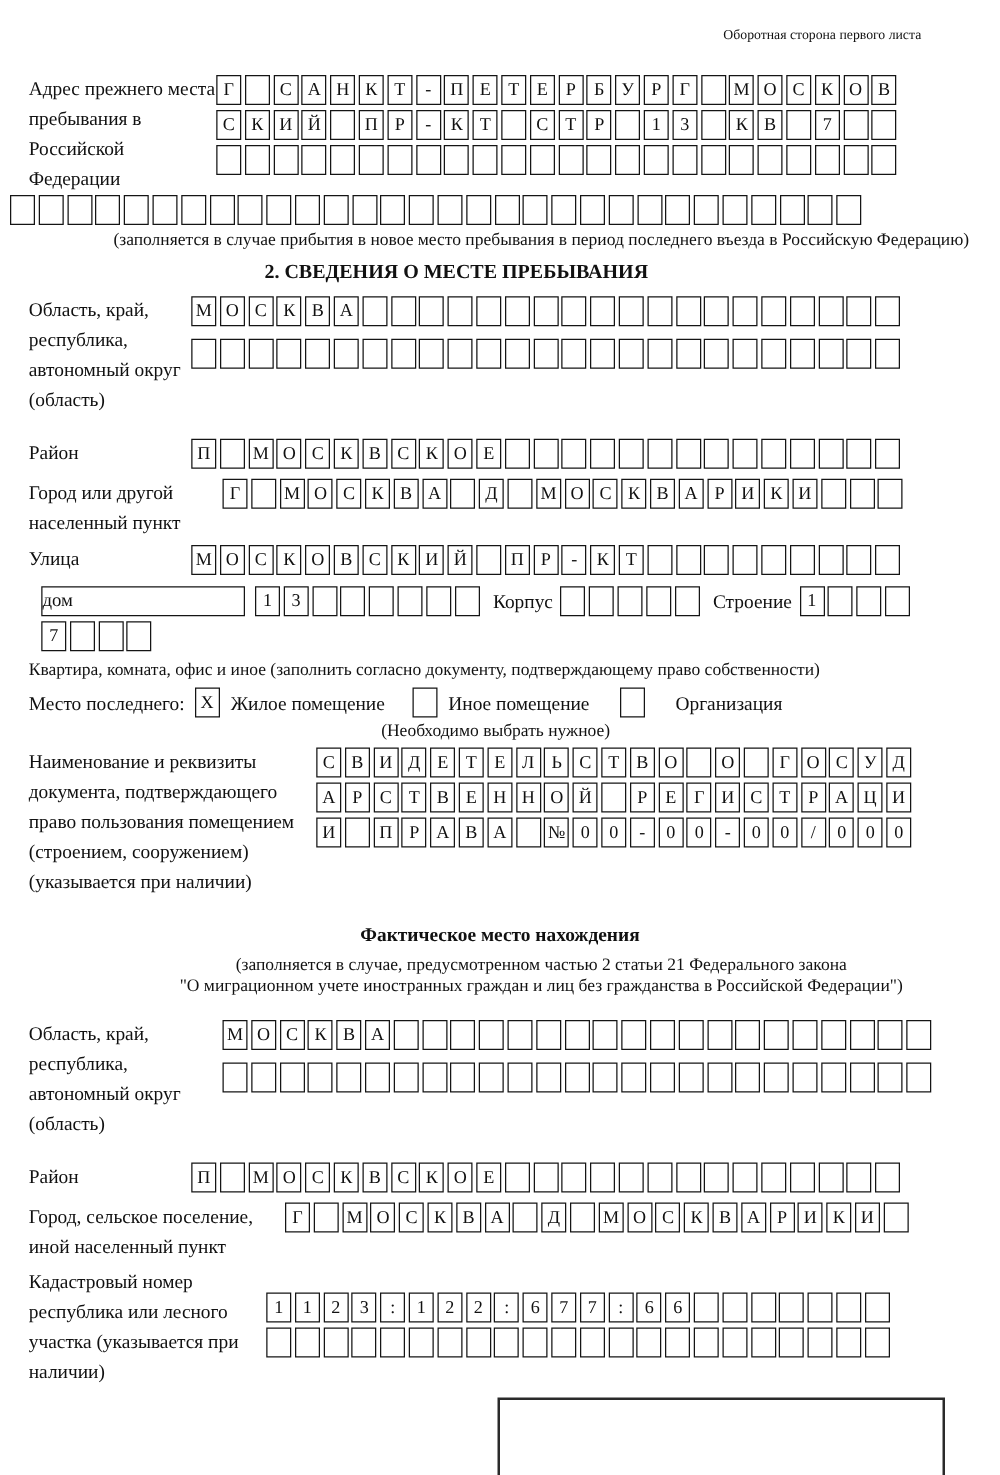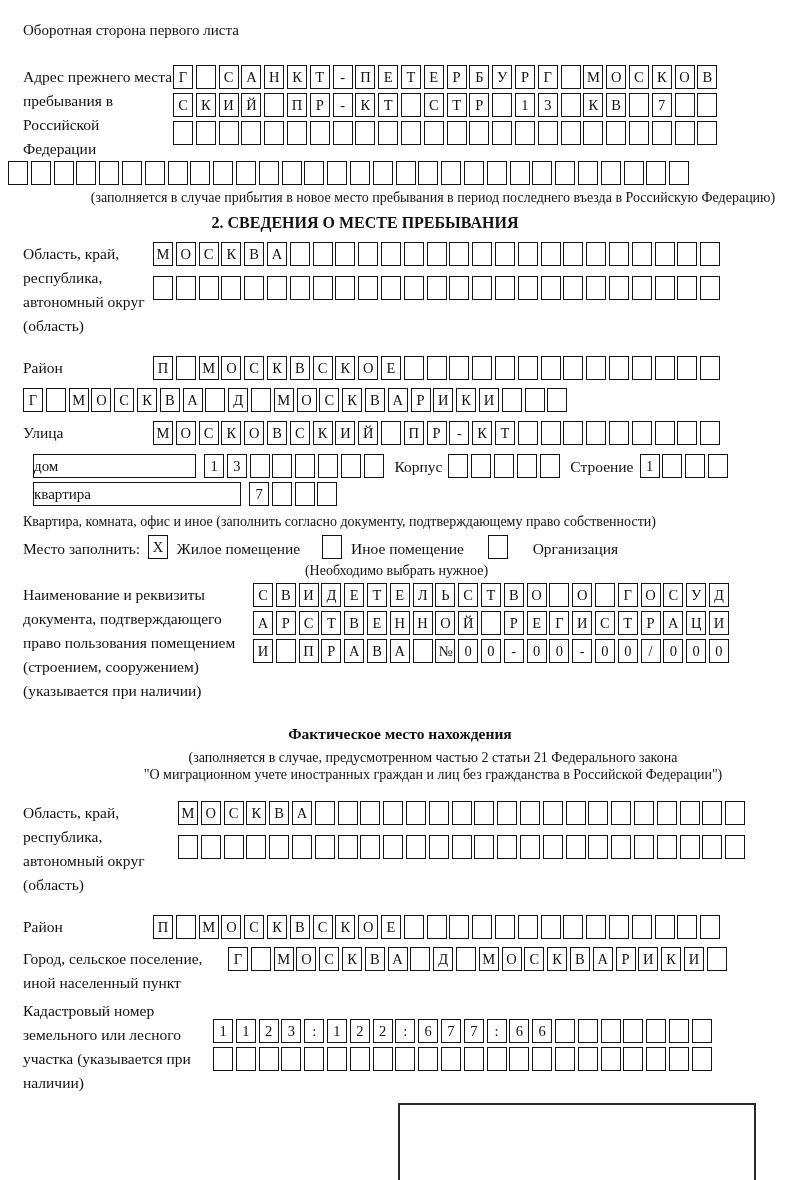--- a/index.html
+++ b/index.html
@@ -5,21 +5,21 @@
   html,body{margin:0;padding:0;background:#fff;}
   .page{
     position:relative;
     width:800px;height:1180px;
     box-sizing:border-box;
     padding:22px 0 0 23px;
     font-family:"Liberation Serif","DejaVu Serif",serif;
     color:#111;
     overflow:hidden;
   }
-  .corner{text-align:left;padding-right:63px;font-size:15px;margin-bottom:26px;}
+  .corner{text-align:right;padding-right:63px;font-size:11px;margin-bottom:26px;}
   .frow{display:flex;align-items:flex-start;}
   .lbl{font-size:15.5px;line-height:24px;flex:0 0 auto;}
   .w150{width:150px;}
   .w130{width:130px;}
   .w155{width:155px;}
   .w205{width:205px;}
   .w230{width:230px;}
   .w190{width:190px;}
   .rows{flex:1 1 auto;}
   .cellrow{display:flex;height:25px;margin-bottom:3px;}
@@ -261,20 +261,21 @@
         <span class="cell"></span>
         <span class="cell"></span>
         <span class="cell"></span>
         <span class="cell"></span>
         <span class="cell"></span>
         <span class="cell"></span>
       </div>
   </div>
 
   <div class="frow mt4">
+    <div class="lbl w155">Город или другой населенный пункт</div>
     <div class="cellrow">
         <span class="cell">Г</span>
         <span class="cell"></span>
         <span class="cell">М</span>
         <span class="cell">О</span>
         <span class="cell">С</span>
         <span class="cell">К</span>
         <span class="cell">В</span>
         <span class="cell">А</span>
         <span class="cell"></span>
@@ -350,32 +351,31 @@
     <div class="inlinelbl">Строение</div>
     <div class="cellrow">
         <span class="cell">1</span>
         <span class="cell"></span>
         <span class="cell"></span>
         <span class="cell"></span>
       </div>
   </div>
 
   <div class="frow ml10">
-    <div class="boxfield kv">квартира</div>
     <div class="cellrow">
         <span class="cell">7</span>
         <span class="cell"></span>
         <span class="cell"></span>
         <span class="cell"></span>
       </div>
   </div>
   <div class="housenote">Квартира, комната, офис и иное (заполнить согласно документу, подтверждающему право собственности)</div>
 
   <div class="stayrow">
-    <span class="staylbl">Место заполнить:</span>
+    <span class="staylbl">Место последнего:</span>
     <span class="stayopt">
       <span class="cellrow" style="margin-right:6px;">
           <span class="cell">X</span>
         </span>
       <span class="staylbl">Жилое помещение</span>
     </span>
     <span class="stayopt" style="margin-left:14px;">
       <span class="cellrow" style="margin-right:6px;">
           <span class="cell"></span>
         </span>
@@ -582,21 +582,21 @@
         <span class="cell">А</span>
         <span class="cell">Р</span>
         <span class="cell">И</span>
         <span class="cell">К</span>
         <span class="cell">И</span>
         <span class="cell"></span>
       </div>
   </div>
 
   <div class="frow mt4">
-    <div class="lbl w190">Кадастровый номер земельного или лесного участка (указывается при наличии)</div>
+    <div class="lbl w190">Кадастровый номер республика или лесного участка (указывается при наличии)</div>
     <div class="rows" style="padding-top:20px;">
       <div class="cellrow">
           <span class="cell">1</span>
           <span class="cell">1</span>
           <span class="cell">2</span>
           <span class="cell">3</span>
           <span class="cell">:</span>
           <span class="cell">1</span>
           <span class="cell">2</span>
           <span class="cell">2</span>

